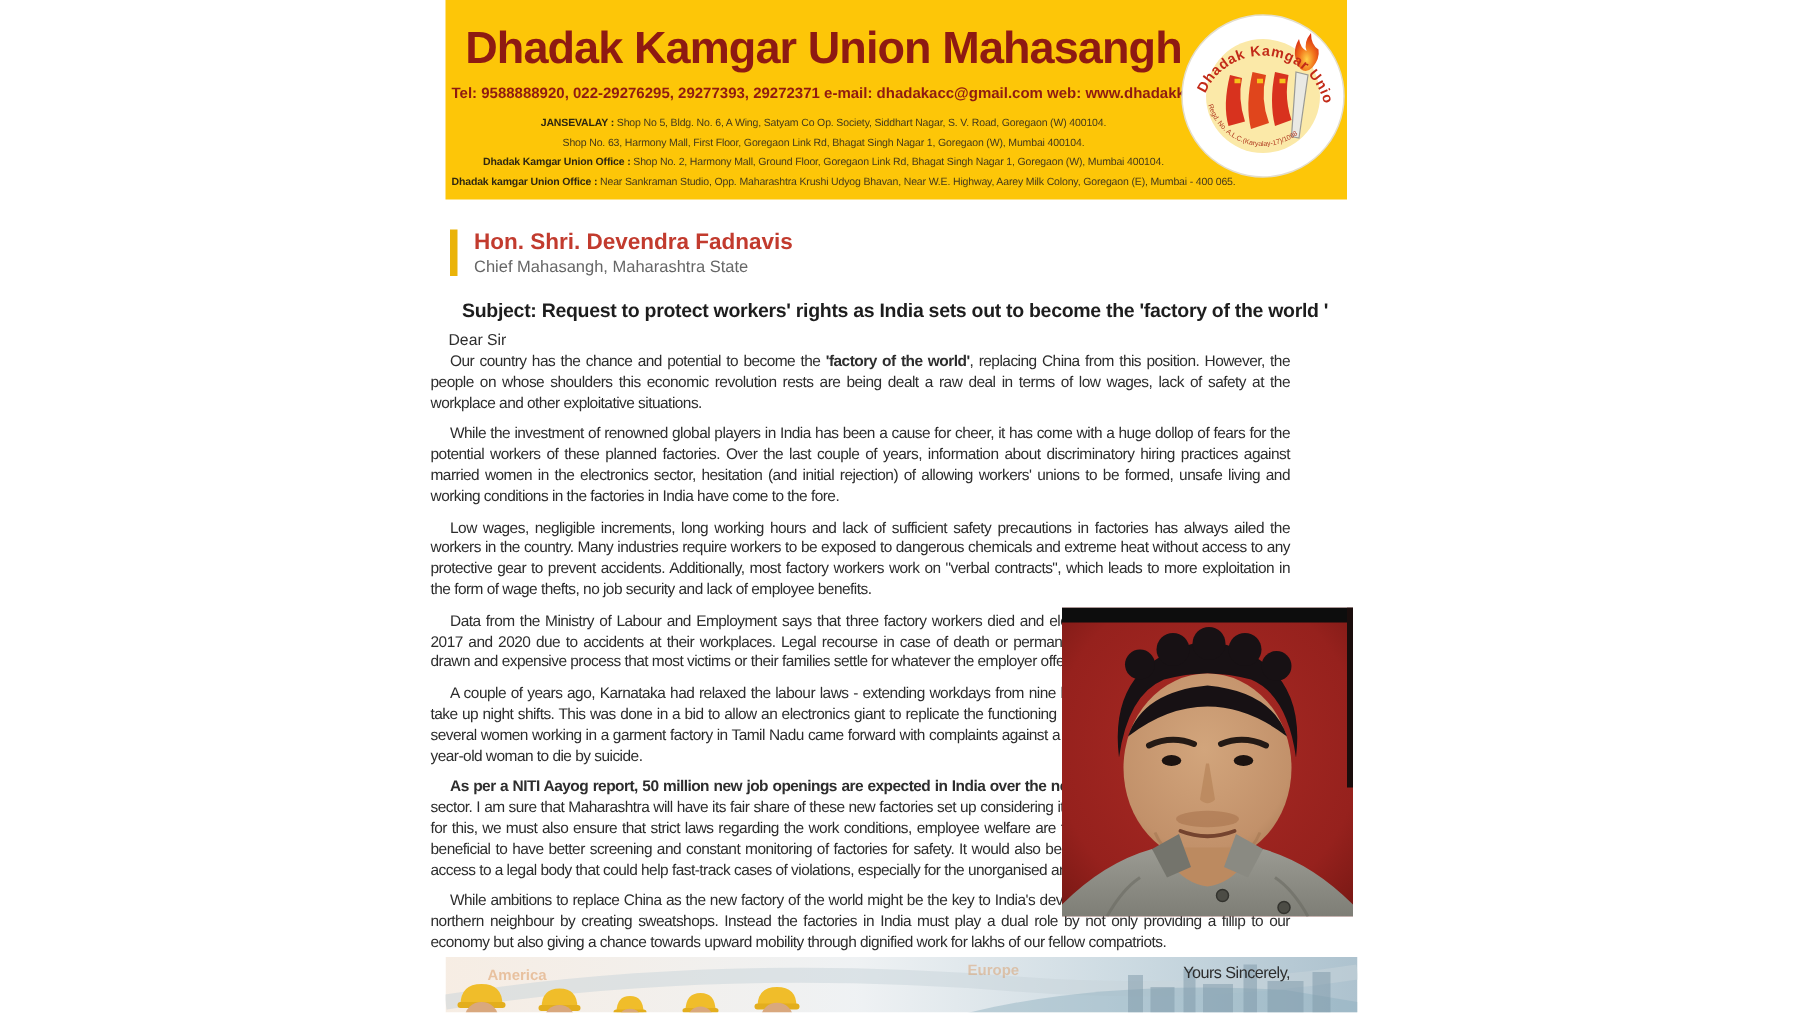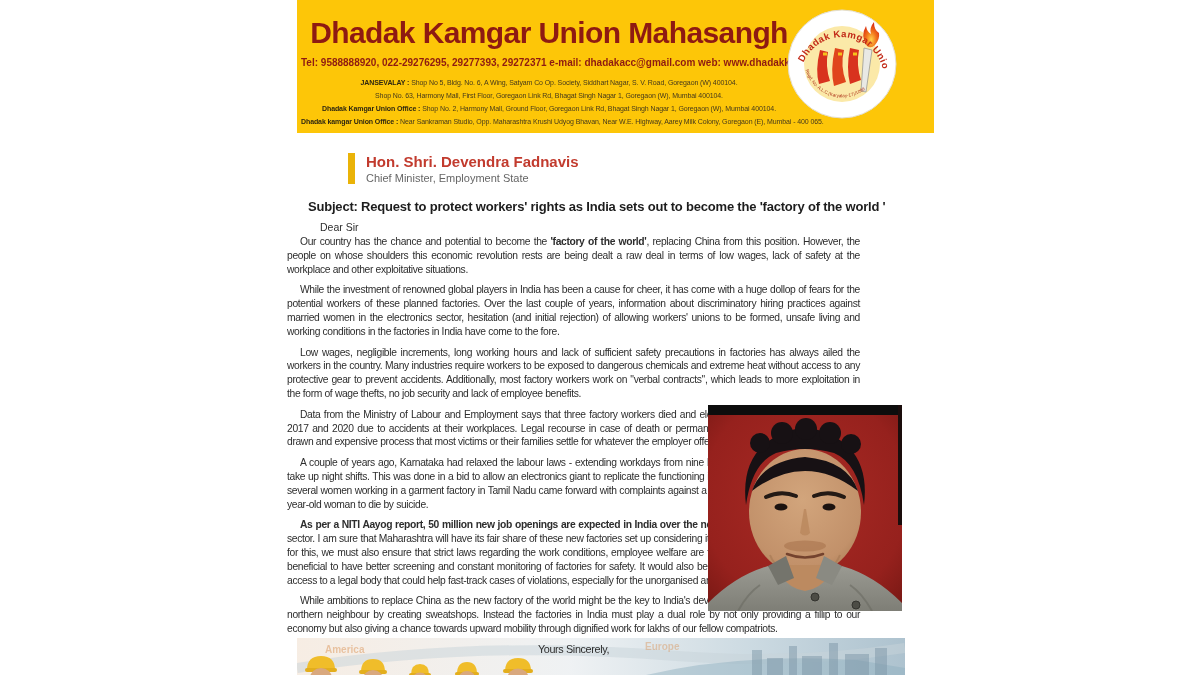--- a/index.html
+++ b/index.html
@@ -1,45 +1,45 @@
 <!DOCTYPE html>
 <html><head>
 <meta charset="utf-8">
 <style>
   html,body{margin:0;padding:0;background:#ffffff;}
   .canvas{position:relative;width:1200px;height:675px;background:#ffffff;overflow:hidden;
           font-family:"Liberation Sans",sans-serif;}
 
   
-  .letterhead{position:absolute;left:297px;top:0;width:601px;height:133px;background:#fdc608;padding-left:36px;}
+  .letterhead{position:absolute;left:297px;top:0;width:601px;height:133px;background:#fdc608;}
   .lh-center{position:absolute;left:4px;top:0;width:496px;text-align:center;}
   .lh-title{margin-top:16px;font-size:30px;font-weight:bold;letter-spacing:-0.6px;
             color:#8e1a12;white-space:nowrap;}
   .lh-contact{margin-top:7px;font-size:10px;font-weight:bold;color:#8e1a12;white-space:nowrap;}
   .lh-addresses{margin-top:8px;font-size:7px;line-height:13px;color:#45391b;letter-spacing:-0.1px;}
   .lh-addresses .addr{white-space:nowrap;}
   .lh-addresses .pfx{font-weight:bold;color:#2f2710;}
 
   .logo-badge{position:absolute;left:489px;top:8px;width:112px;height:112px;}
 
   
-  .recipient{position:absolute;left:300px;top:153px;padding-left:11px;border-left:7px solid #eab308;margin-left:48px;}
+  .recipient{position:absolute;left:300px;top:153px;padding-left:11px;border-left:5px solid #eab308;}
   .recipient-name{font-size:15px;font-weight:bold;color:#c23b2e;}
   .recipient-title{font-size:11px;color:#666;margin-top:2px;}
 
   
   .subject{position:absolute;left:308px;top:199px;font-size:13px;font-weight:bold;color:#1d1d1d;
            letter-spacing:-0.2px;white-space:nowrap;}
-  .salutation{position:absolute;left:320px;top:221px;font-size:10.5px;color:#2e2e2e;}
+  .salutation{position:absolute;left:299px;top:221px;font-size:10.5px;color:#2e2e2e;}
   .bodytext{position:absolute;left:287px;top:235px;width:573px;z-index:3;
             font-size:10.3px;line-height:13.8px;letter-spacing:-0.35px;
             text-align:justify;color:#2d2d2d;}
   .para{margin:0 0 7px 0;text-indent:13px;}
   .b{font-weight:bold;}
-  .closing{text-align:center;margin-top:3px;text-indent:0;}
+  .closing{text-align:right;margin-top:3px;text-indent:0;}
   .valediction{font-size:10.8px;color:#2d2d2d;}
   .signatory{font-size:11.2px;font-weight:bold;color:#222;margin-top:4px;}
 
   
   .photo{position:absolute;left:708px;top:405px;width:194px;height:206px;z-index:5;}
 
   
   .banner{position:absolute;left:297px;top:638px;width:664px;height:45px;z-index:1;}
 </style>
 </head>
@@ -86,21 +86,21 @@
         </text>
         <text font-size="4.6" fill="#b03a20" font-family="Liberation Sans, sans-serif">
           <textPath href="#arcBot" startOffset="2%">Regd. No. A.L.C.(Karyalay-17)/1098</textPath>
         </text>
       </svg>
     </div>
   </div>
 
   <div class="recipient">
     <div class="recipient-name">Hon. Shri. Devendra Fadnavis</div>
-    <div class="recipient-title">Chief Minister, Employment State</div>
+    <div class="recipient-title">Chief Mahasangh, Maharashtra State</div>
   </div>
 
   <div class="subject">Subject: Request to protect workers' rights as India sets out to become the 'factory of the world '</div>
   <div class="salutation">Dear Sir</div>
 
   <div class="bodytext">
     <p class="para"><span>Our country has the chance and potential to become the </span><span class="b">'factory of the world'</span><span>, replacing China from this position. However, the people on whose shoulders this economic revolution rests are being dealt a raw deal in terms of low wages, lack of safety at the workplace and other exploitative situations.</span></p>
     <p class="para"><span>While the investment of renowned global players in India has been a cause for cheer, it has come with a huge dollop of fears for the potential workers of these planned factories. Over the last couple of years, information about discriminatory hiring practices against married women in the electronics sector, hesitation (and initial rejection) of allowing workers' unions to be formed, unsafe living and working conditions in the factories in India have come to the fore.</span></p>
     <p class="para"><span>Low wages, negligible increments, long working hours and lack of sufficient safety precautions in factories has always ailed the workers in the country. Many industries require workers to be exposed to dangerous chemicals and extreme heat without access to any protective gear to prevent accidents. Additionally, most factory workers work on "verbal contracts", which leads to more exploitation in the form of wage thefts, no job security and lack of employee benefits.</span></p>
     <p class="para"><span>Data from the Ministry of Labour and Employment says that three factory workers died and eleven got injured each day between 2017 and 2020 due to accidents at their workplaces. Legal recourse in case of death or permanent disability is usually such a long drawn and expensive process that most victims or their families settle for whatever the employer offers.</span></p>

